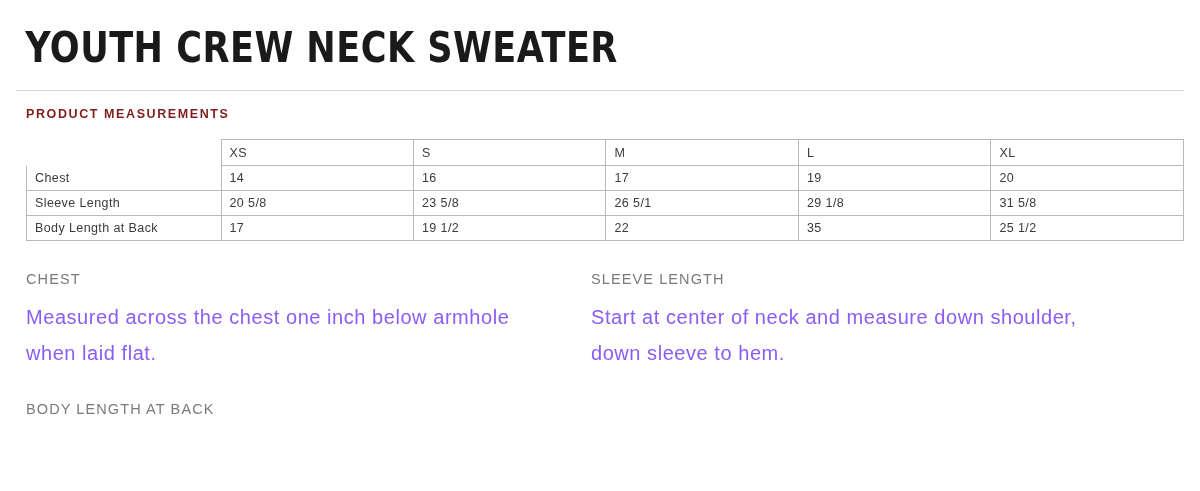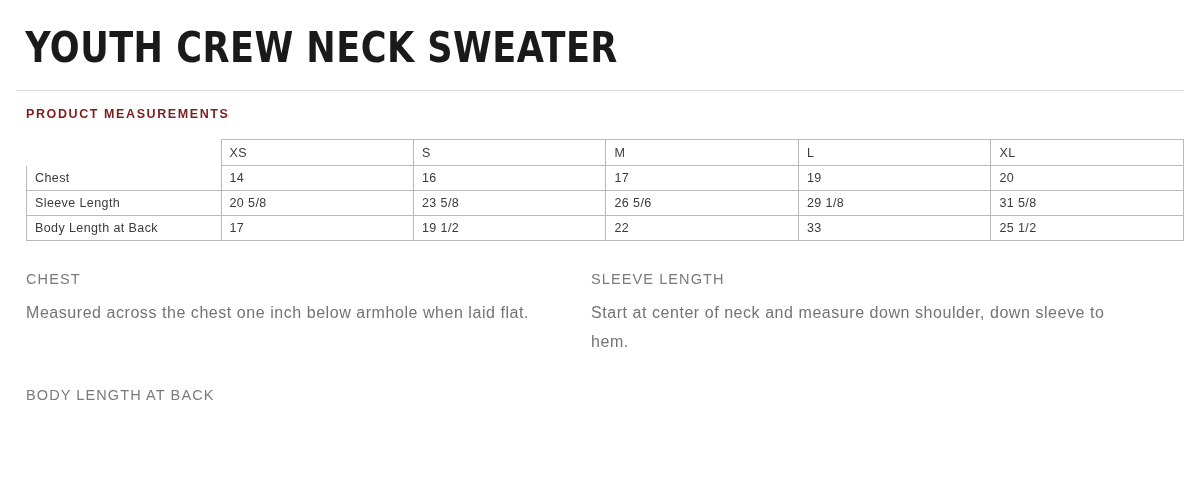--- a/index.html
+++ b/index.html
@@ -87,22 +87,22 @@
     row-gap: 0px;
   }
   .note-heading {
     font-size: 14.5px;
     color: #7a7a7a;
     letter-spacing: 1.1px;
     font-weight: 400;
     margin-bottom: 12px;
   }
   .note-body {
-    font-size: 16px;
-    color: #737373;
+    font-size: 20px;
+    color: #8b5cf6;
     letter-spacing: 0.55px;
     line-height: 1.8;
     max-width: 520px;
   }
   .note-block.second-row {
     margin-top: 30px;
   }
 </style>
 </head>
 <body>
@@ -139,30 +139,30 @@
         <td>14</td>
         <td>16</td>
         <td>17</td>
         <td>19</td>
         <td>20</td>
       </tr>
       <tr>
         <td>Sleeve Length</td>
         <td>20 5/8</td>
         <td>23 5/8</td>
-        <td>26 5/6</td>
+        <td>26 5/1</td>
         <td>29 1/8</td>
         <td>31 5/8</td>
       </tr>
       <tr>
         <td>Body Length at Back</td>
         <td>17</td>
         <td>19 1/2</td>
         <td>22</td>
-        <td>33</td>
+        <td>35</td>
         <td>25 1/2</td>
       </tr>
     </tbody>
   </table>
 
   <div class="notes">
     <div class="note-block">
       <div class="note-heading">CHEST</div>
       <div class="note-body">Measured across the chest one inch below armhole when laid flat.</div>
     </div>

